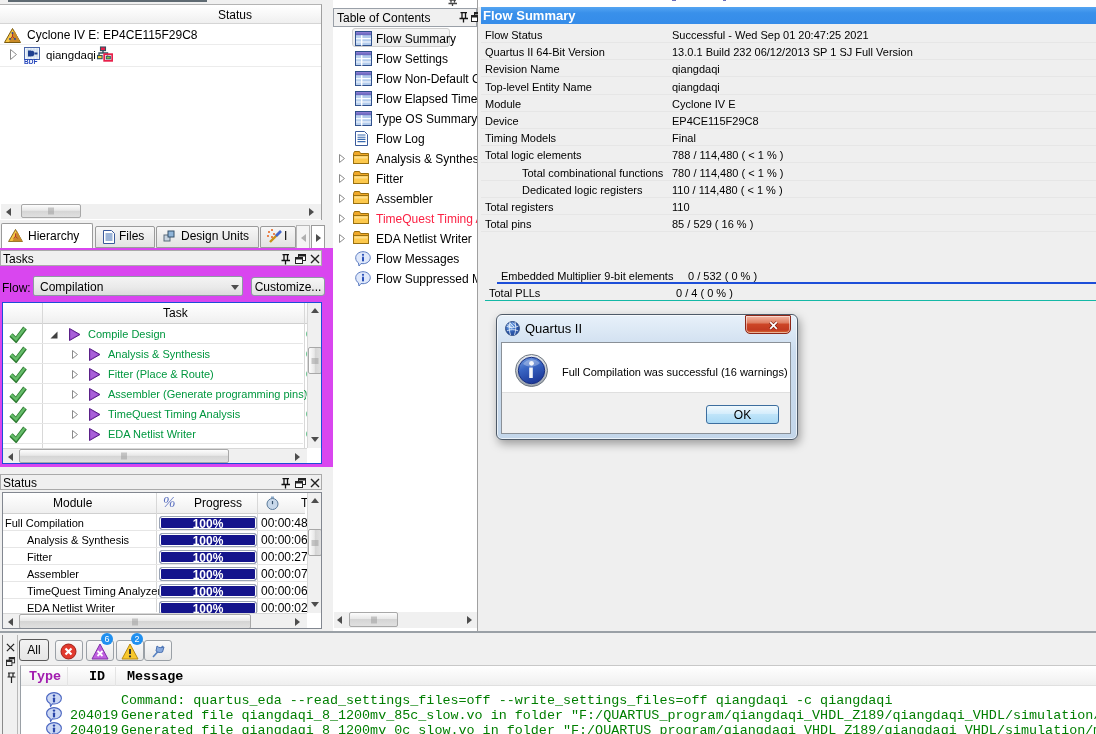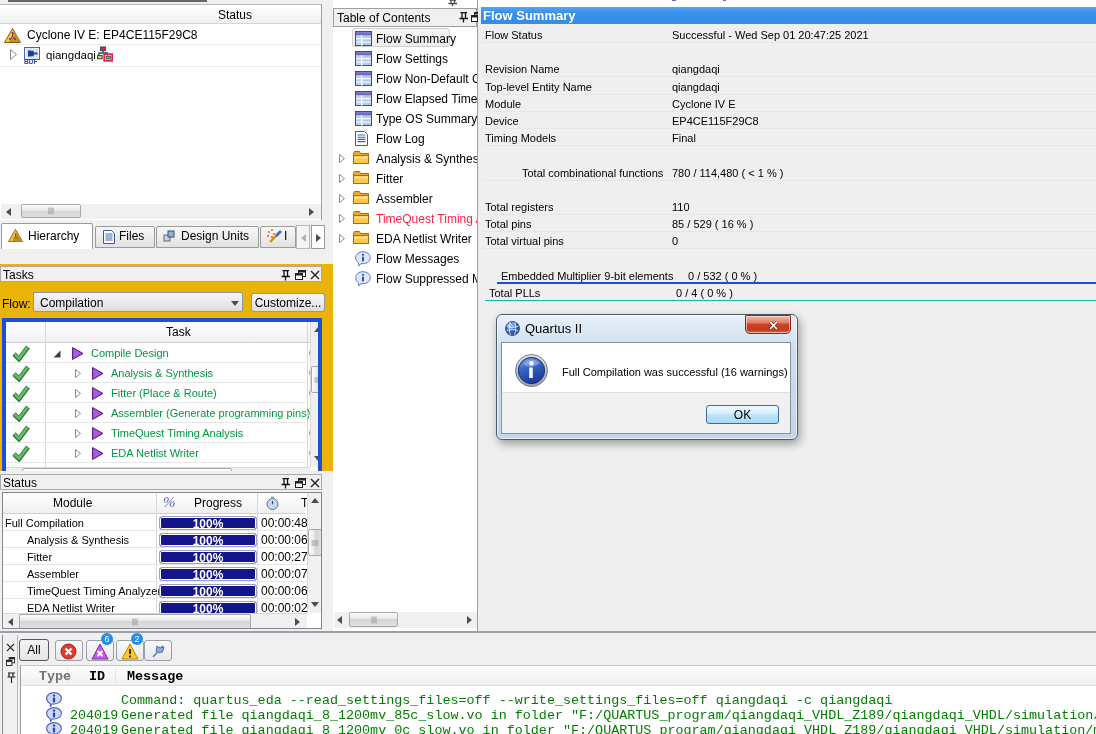--- a/index.html
+++ b/index.html
@@ -109,21 +109,21 @@
     <div class="p" style="left:284px;top:9px">I</div>
     <div class="p" style="left:296px;top:5px;width:14px;height:24px;background:#f4f4f4;border:1px solid #b8b8b8">
         <div class="arr" style="left:4px;top:8px;border-top:4px solid transparent;border-bottom:4px solid transparent;border-right:5px solid #b0b0b0"></div>
       </div>
     <div class="p" style="left:311px;top:5px;width:14px;height:24px;background:#fff;border:1px solid #9b9b9b">
         <div class="arr aR" style="left:4px;top:8px"></div>
       </div>
   </div>
 </div>
 
-<div class="p" id="tasks" style="left:0;top:264px;width:333px;height:219px;background:#eab308">
+<div class="p" id="tasks" style="left:0;top:248px;width:333px;height:219px;background:#d946ef">
   <div class="p" style="left:0;top:2px;width:322px;height:16px;border:1px solid #aaaaaa;background:#f0f0f0"></div>
   <div class="p" style="left:3px;top:4px">Tasks</div>
 
   <svg class="p" style="left:281px;top:6px" width="10" height="11" viewBox="0 0 10 11">
       <path d="M1.5,0.5 h6.5 M6.5,0.5 v5.5 M3,0.5 v5.5 M0.5,6.5 h8.5 M4.5,6.5 v4" stroke="#111" stroke-width="1.3" fill="none"></path>
     </svg>
   <svg class="p" style="left:295px;top:6px" width="11" height="10" viewBox="0 0 11 10">
       <rect x="3.5" y="0.5" width="7" height="6" fill="#fff" stroke="#222"></rect>
       <rect x="3.5" y="0.5" width="7" height="2" fill="#222"></rect>
       <rect x="0.5" y="3.5" width="7" height="6" fill="#fff" stroke="#222"></rect>
@@ -132,21 +132,21 @@
   <svg class="p" style="left:310px;top:6px" width="10" height="10" viewBox="0 0 10 10">
       <path d="M1,1 L9,9 M9,1 L1,9" stroke="#222" stroke-width="1.4"></path>
     </svg>
   <div class="p" style="left:2px;top:33px">Flow:</div>
   <div class="p" style="left:33px;top:28px;width:210px;height:20px;background:linear-gradient(#f4f4f4,#e9e9e9 60%,#dcdcdc);border:1px solid #8e99a3;border-radius:2px">
     <span class="p" style="left:6px;top:3px">Compilation</span>
     <div class="arr aD" style="left:197px;top:8px"></div>
   </div>
   <div class="p" style="left:251px;top:29px;width:74px;height:19px;background:linear-gradient(#f6f6f6,#eaeaea 60%,#dddddd);border:1px solid #8e99a3;border-radius:3px;text-align:center;padding-top:2px">Customize...</div>
 
-  <div class="p" style="left:2px;top:54px;width:320px;height:162px;background:#fff;border:4px solid #1d4ed8;overflow:hidden">
+  <div class="p" style="left:2px;top:54px;width:320px;height:162px;background:#fff;border:1px solid #1d4ed8;overflow:hidden">
     <div class="p hdrgrad" style="left:0;top:0;width:318px;height:21px;border-bottom:1px solid #d0d0d0"></div>
     <div class="p" style="left:160px;top:3px">Task</div>
     <div class="p" style="left:39px;top:0;width:1px;height:145px;background:#d8d8d8"></div>
     <div class="p" style="left:301px;top:0;width:1px;height:145px;background:#d8d8d8"></div>
   <div class="p" style="left:0;top:21px;width:300px;height:20px;border-bottom:1px solid #e6e6e6"></div>
       <div class="p" style="left:5px;top:23px">
         <svg width="20" height="17" viewBox="0 0 20 17">
           <path d="M3,9 L8,14 L17,2" stroke="#2e7d32" stroke-width="4.6" fill="none"></path>
           <path d="M3,8.6 L8,13.4 L16.6,2.2" stroke="#66bb6a" stroke-width="2.6" fill="none"></path>
         </svg>
@@ -559,55 +559,63 @@
   <div class="p" style="left:194px;top:0;width:4px;height:1px;background:#6a6eb8"></div>
   <div class="p" style="left:245px;top:0;width:3px;height:1px;background:#6a6eb8"></div>
   <div class="p" style="left:3px;top:7px;width:615px;height:17px;background:linear-gradient(#54a5f2,#3990ea 35%,#358ce9);color:#fff;font-weight:bold">
       <span class="p" style="left:2px;top:1px;font-size:13px">Flow Summary</span>
     </div>
   <div id="rows" class="p f11" style="left:3px;top:26px;width:615px;height:276px">
       <div class="p" style="left:0;top:0px;width:615px;height:17px;border-bottom:1px solid #e6e6e6">
         <span class="p" style="left:4px;top:3px">Flow Status</span>
         <span class="p" style="left:191px;top:3px">Successful - Wed Sep 01 20:47:25 2021</span>
       </div>
+      <div class="p" style="left:0;top:17.2px;width:615px;height:17px;border-bottom:1px solid #e6e6e6">
+        <span class="p" style="left:4px;top:3px">Quartus II 64-Bit Version</span>
+        <span class="p" style="left:191px;top:3px">13.0.1 Build 232 06/12/2013 SP 1 SJ Full Version</span>
+      </div>
       <div class="p" style="left:0;top:34.4px;width:615px;height:17px;border-bottom:1px solid #e6e6e6">
         <span class="p" style="left:4px;top:3px">Revision Name</span>
         <span class="p" style="left:191px;top:3px">qiangdaqi</span>
       </div>
       <div class="p" style="left:0;top:51.599999999999994px;width:615px;height:17px;border-bottom:1px solid #e6e6e6">
         <span class="p" style="left:4px;top:3px">Top-level Entity Name</span>
         <span class="p" style="left:191px;top:3px">qiangdaqi</span>
       </div>
       <div class="p" style="left:0;top:68.8px;width:615px;height:17px;border-bottom:1px solid #e6e6e6">
         <span class="p" style="left:4px;top:3px">Module</span>
         <span class="p" style="left:191px;top:3px">Cyclone IV E</span>
       </div>
       <div class="p" style="left:0;top:86px;width:615px;height:17px;border-bottom:1px solid #e6e6e6">
         <span class="p" style="left:4px;top:3px">Device</span>
         <span class="p" style="left:191px;top:3px">EP4CE115F29C8</span>
       </div>
       <div class="p" style="left:0;top:103.19999999999999px;width:615px;height:17px;border-bottom:1px solid #e6e6e6">
         <span class="p" style="left:4px;top:3px">Timing Models</span>
         <span class="p" style="left:191px;top:3px">Final</span>
       </div>
+      <div class="p" style="left:0;top:120.39999999999999px;width:615px;height:17px;border-bottom:1px solid #e6e6e6">
+        <span class="p" style="left:4px;top:3px">Total logic elements</span>
+        <span class="p" style="left:191px;top:3px">788 / 114,480 ( &lt; 1 % )</span>
+      </div>
       <div class="p" style="left:0;top:137.6px;width:615px;height:17px;border-bottom:1px solid #e6e6e6">
         <span class="p" style="left:41px;top:3px">Total combinational functions</span>
         <span class="p" style="left:191px;top:3px">780 / 114,480 ( &lt; 1 % )</span>
       </div>
+      <div class="p" style="left:0;top:154.79999999999998px;width:615px;height:17px;border-bottom:1px solid #e6e6e6">
+        <span class="p" style="left:41px;top:3px">Dedicated logic registers</span>
+        <span class="p" style="left:191px;top:3px">110 / 114,480 ( &lt; 1 % )</span>
+      </div>
       <div class="p" style="left:0;top:172px;width:615px;height:17px;border-bottom:1px solid #e6e6e6">
         <span class="p" style="left:4px;top:3px">Total registers</span>
         <span class="p" style="left:191px;top:3px">110</span>
       </div>
       <div class="p" style="left:0;top:189.2px;width:615px;height:17px;border-bottom:1px solid #e6e6e6">
         <span class="p" style="left:4px;top:3px">Total pins</span>
         <span class="p" style="left:191px;top:3px">85 / 529 ( 16 % )</span>
-      </div>
-      <div class="p" style="left:0;top:206.39999999999998px;width:615px;height:17px;border-bottom:1px solid #e6e6e6">
-        <span class="p" style="left:4px;top:3px">Total virtual pins</span>
-        <span class="p" style="left:191px;top:3px">0</span>
       </div>
       <div class="p" style="left:16px;top:240.79999999999998px;width:615px;height:17px;border-bottom:2px solid #1d4ed8">
         <span class="p" style="left:4px;top:3px">Embedded Multiplier 9-bit elements</span>
         <span class="p" style="left:191px;top:3px">0 / 532 ( 0 % )</span>
       </div>
       <div class="p" style="left:4px;top:258px;width:615px;height:17px;border-bottom:1px solid #14b8a6">
         <span class="p" style="left:4px;top:3px">Total PLLs</span>
         <span class="p" style="left:191px;top:3px">0 / 4 ( 0 % )</span>
       </div>
     </div>
@@ -657,21 +665,21 @@
   </div>
 
   <div class="p" style="left:101px;top:0;width:12px;height:12px;background:#2090f0;border-radius:6px;color:#fff;font-size:9px;text-align:center;line-height:12px">6</div>
   <div class="p" style="left:131px;top:0;width:12px;height:12px;background:#2090f0;border-radius:6px;color:#fff;font-size:9px;text-align:center;line-height:12px">2</div>
 
 
   <div class="p" style="left:20px;top:32px;width:1076px;height:71px;background:#fff;border-left:1px solid #9aa0a6;border-top:1px solid #c8c8c8">
     <div class="p hdrgrad" style="left:0;top:0;width:1075px;height:20px;border-bottom:1px solid #e0e0e0"></div>
     <div class="p" style="left:46px;top:1px;width:1px;height:19px;background:#e4e4e4"></div>
     <div class="p" style="left:94px;top:1px;width:1px;height:19px;background:#e4e4e4"></div>
-    <div class="mono p" style="left:18px;top:3px;color:#737373;font-weight:bold">Type</div>
+    <div class="mono p" style="left:8px;top:3px;color:#a21caf;font-weight:bold">Type</div>
     <div class="mono p" style="left:68px;top:3px;color:#000;font-weight:bold">ID</div>
     <div class="mono p" style="left:106px;top:3px;color:#000;font-weight:bold">Message</div>
     <div id="msgrows">
         <div class="p" style="left:25px;top:25.5px">
           <svg width="16" height="15" viewBox="0 0 16 15">
             <path d="M8,0.6 c4.1,0 7.4,2.5 7.4,5.7 c0,3.2 -3.3,5.7 -7.4,5.7 c-0.5,0 -1.2,-0.1 -1.7,-0.2 L4.6,14.4 L4,11.4 C2,10.3 0.6,8.6 0.6,6.3 C0.6,3.1 3.9,0.6 8,0.6 z" fill="#ccd8f4" stroke="#4a65c0" stroke-width="1.1"></path>
             <circle cx="8" cy="3.6" r="1.2" fill="#2a45a8"></circle>
             <rect x="6.9" y="5.4" width="2.2" height="5" rx="0.9" fill="#2a45a8"></rect>
           </svg>
         </div>

